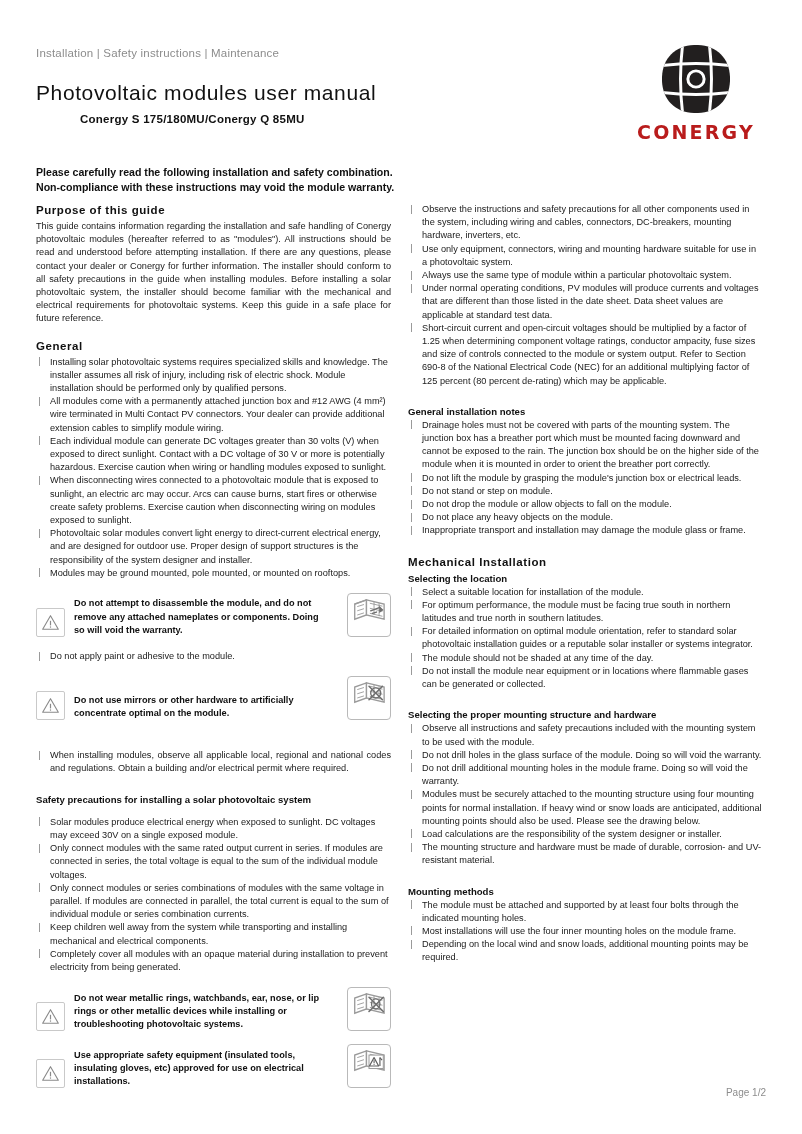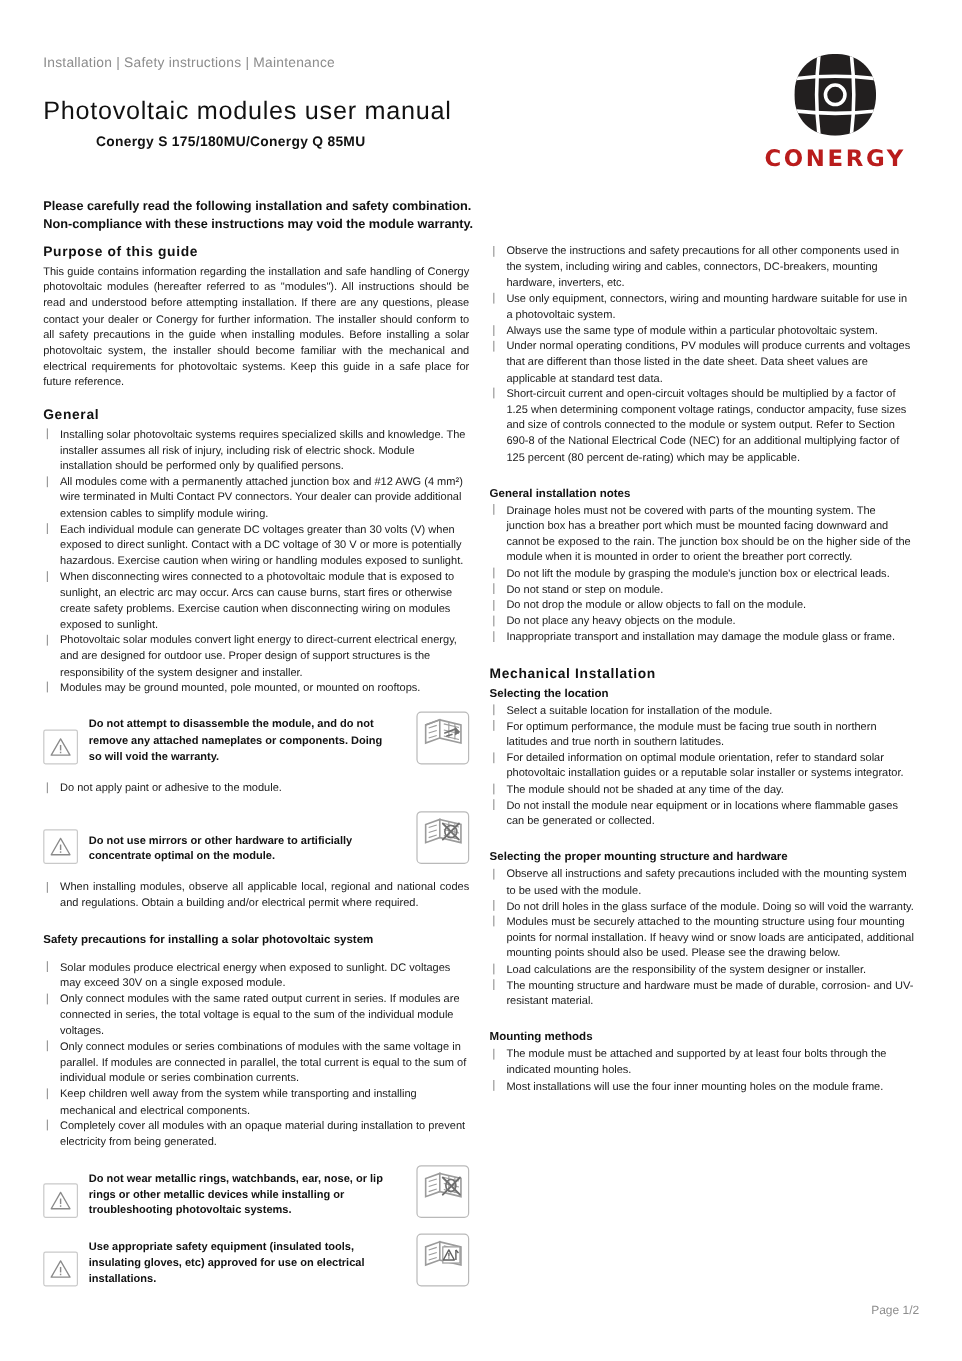--- a/index.html
+++ b/index.html
@@ -36,21 +36,21 @@
   .gap-s{height:9px;}
   .gap-m{height:13px;}
   .gap-l{height:17px;}
 
   p.para{font-size:9.2px;line-height:13.2px;margin:0;text-align:justify;color:#1a1a1a;}
 
   ul.blist{list-style:none;margin:0;padding:0;}
   ul.blist li{position:relative;padding-left:14px;font-size:9.2px;line-height:13.2px;
               margin:0 0 0 0;color:#1a1a1a;}
   ul.blist li .bar{position:absolute;left:3px;top:1.5px;width:1px;height:9px;background:#9a9a9a;}
-  ul.blist li.just{text-align:justify;}
+  ul.blist li.just{text-align:justify;margin-top:16px;}
 
   
   .warn{position:relative;min-height:36px;margin:0;padding:0 0 0 0;}
   .warn-row{display:flex;align-items:flex-end;gap:9px;}
   .tri-box{flex:0 0 auto;width:27px;height:27px;border:1px solid #c9c9c9;border-radius:2px;
            display:flex;align-items:center;justify-content:center;background:#fff;margin-top:1px;}
   .warn-text{flex:1 1 auto;font-size:9.2px;font-weight:bold;line-height:13.2px;color:#111;padding-top:1px;}
   .picto{flex:0 0 auto;width:42px;height:42px;border:1px solid #b9b9b9;border-radius:4px;
          background:#ffffff;display:block;margin-left:8px;}
 
@@ -305,30 +305,32 @@
         <li><span class="bar"></span><span>For detailed information on optimal module orientation, refer to standard solar photovoltaic installation guides or a reputable solar installer or systems integrator.</span></li>
         <li><span class="bar"></span><span>The module should not be shaded at any time of the day.</span></li>
         <li><span class="bar"></span><span>Do not install the module near equipment or in locations where flammable gases can be generated or collected.</span></li>
       </ul>
 
       <div class="gap-l"></div>
       <h3 class="sub">Selecting the proper mounting structure and hardware</h3>
       <ul class="blist">
         <li><span class="bar"></span><span>Observe all instructions and safety precautions included with the mounting system to be used with the module.</span></li>
         <li><span class="bar"></span><span>Do not drill holes in the glass surface of the module. Doing so will void the warranty.</span></li>
+        <li><span class="bar"></span><span>Do not drill additional mounting holes in the module frame. Doing so will void the warranty.</span></li>
         <li><span class="bar"></span><span>Modules must be securely attached to the mounting structure using four mounting points for normal installation. If heavy wind or snow loads are anticipated, additional mounting points should also be used. Please see the drawing below.</span></li>
         <li><span class="bar"></span><span>Load calculations are the responsibility of the system designer or installer.</span></li>
         <li><span class="bar"></span><span>The mounting structure and hardware must be made of durable, corrosion- and UV-resistant material.</span></li>
       </ul>
 
       <div class="gap-l"></div>
       <h3 class="sub">Mounting methods</h3>
       <ul class="blist">
         <li><span class="bar"></span><span>The module must be attached and supported by at least four bolts through the indicated mounting holes.</span></li>
         <li><span class="bar"></span><span>Most installations will use the four inner mounting holes on the module frame.</span></li>
+        <li><span class="bar"></span><span>Depending on the local wind and snow loads, additional mounting points may be required.</span></li>
       </ul>
 
     </div>
   </div>
 
   <div class="footer">Page 1/2</div>
 
 </div>
 
 </body></html>

